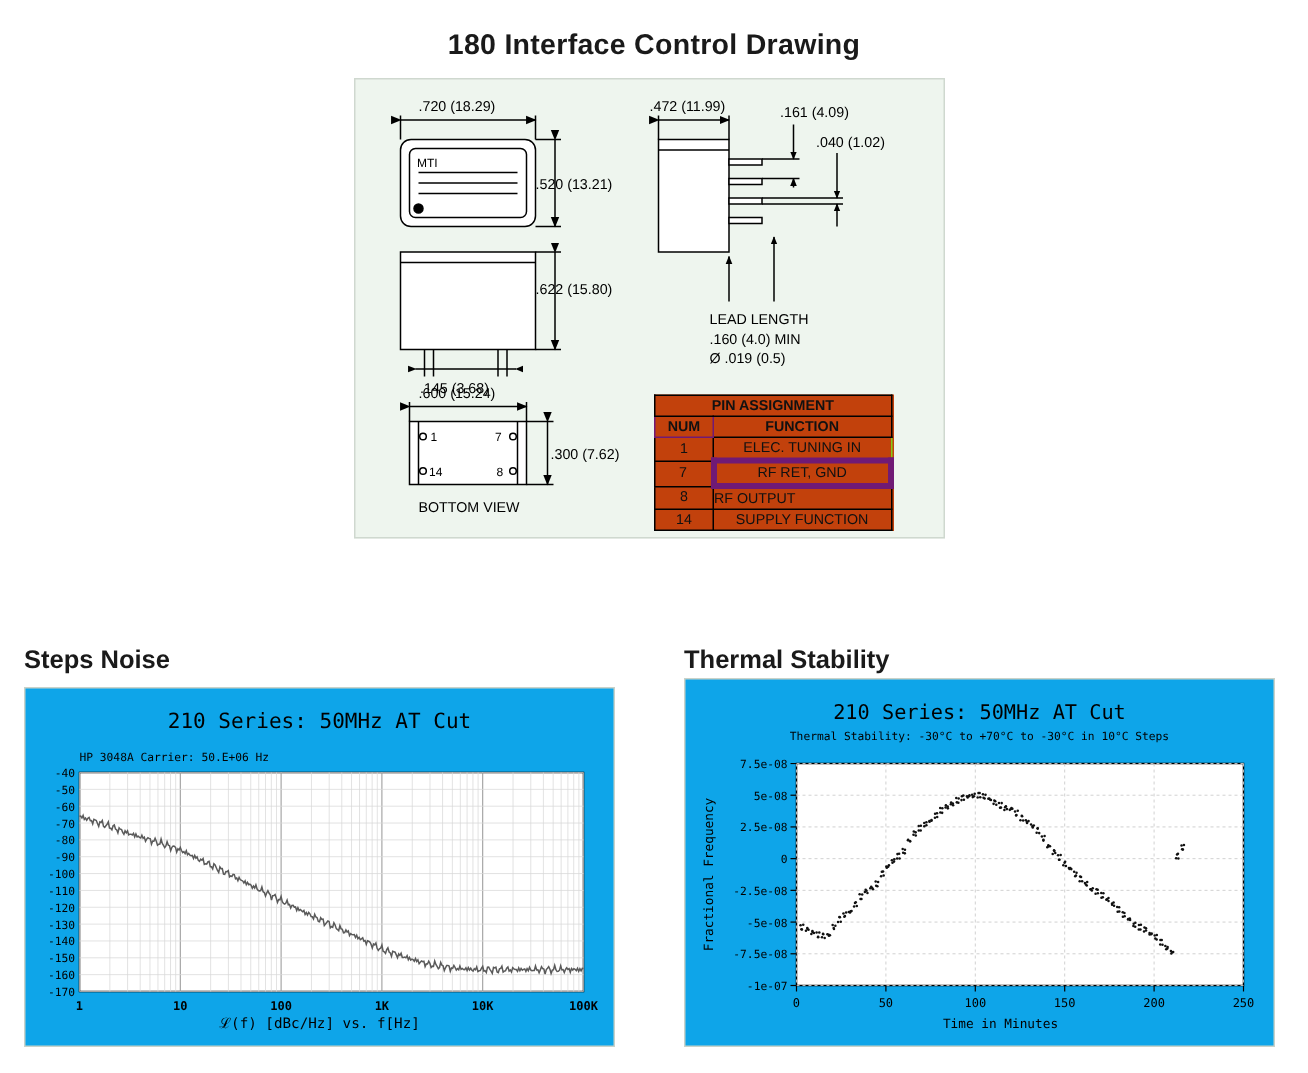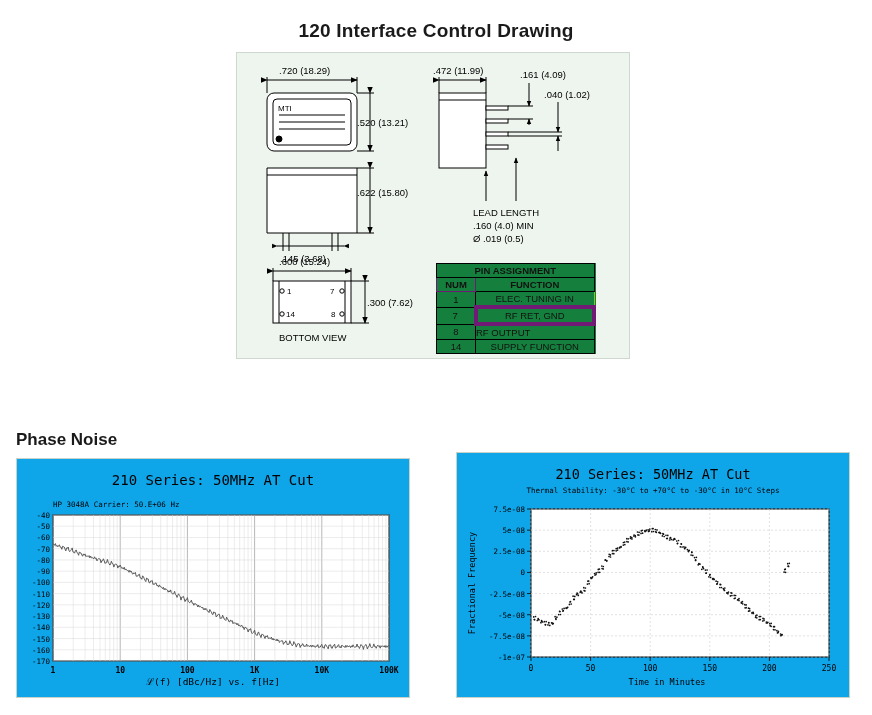--- a/index.html
+++ b/index.html
@@ -44,22 +44,23 @@
   #thermal-panel{left:456px;top:452px;width:392px;height:244px;}
   .chart-panel svg{display:block;}
 
   .mono{font-family:"DejaVu Sans Mono", monospace;}
 </style>
 </head>
 <body>
 
 <div class="page">
 
-  <div class="h-icd">120 Interface Control Drawing</div>
-  <div class="h-left">Phase Noise</div>
+  <div class="h-icd">180 Interface Control Drawing</div>
+  <div class="h-left">Steps Noise</div>
+  <div class="h-right">Thermal Stability</div>
 
   <div class="icd">
     <svg width="392" height="305" viewBox="0 0 392 305">
       <defs>
         <marker id="ah" viewBox="0 0 10 10" refX="9" refY="5" markerWidth="7" markerHeight="7" orient="auto">
           <path d="M0,1 L10,5 L0,9 z" fill="#000"></path>
         </marker>
         <marker id="ahs" viewBox="0 0 10 10" refX="9" refY="5" markerWidth="5.5" markerHeight="5.5" orient="auto">
           <path d="M0,1 L10,5 L0,9 z" fill="#000"></path>
         </marker>
@@ -153,21 +154,21 @@
 
         <line x1="249" y1="148" x2="249" y2="118" marker-end="url(#ahs)"></line>
         <line x1="279" y1="148" x2="279" y2="105" marker-end="url(#ahs)"></line>
         <text x="236" y="163" font-size="9.5" font-family="Liberation Sans, sans-serif" fill="#000" stroke="none">LEAD LENGTH</text>
         <text x="236" y="176" font-size="9.5" font-family="Liberation Sans, sans-serif" fill="#000" stroke="none">.160 (4.0) MIN</text>
         <text x="236" y="189" font-size="9.5" font-family="Liberation Sans, sans-serif" fill="#000" stroke="none">Ø .019 (0.5)</text>
       </g>
     </svg>
 
     <div style="position:absolute;left:199px;top:210px;width:160px;">
-      <table style="border-collapse:collapse;width:160px;font-size:9.5px;background:#15803d;">
+      <table style="border-collapse:collapse;width:160px;font-size:9.5px;background:#c2410c;">
         <tbody>
             <tr>
           <td colspan="2" style="border:1px solid #000;text-align:center;font-weight:bold;padding:1px 0;">PIN ASSIGNMENT</td>
         </tr>
         <tr>
           <th style="border:1px solid #701a75;width:38px;text-align:center;font-weight:bold;padding:1px 0;">NUM</th>
           <th style="border:1px solid #000;text-align:center;font-weight:bold;padding:1px 0;">FUNCTION</th>
         </tr>
         <tr>
           <td style="border:1px solid #000;text-align:center;padding:1px 0;">1</td>

